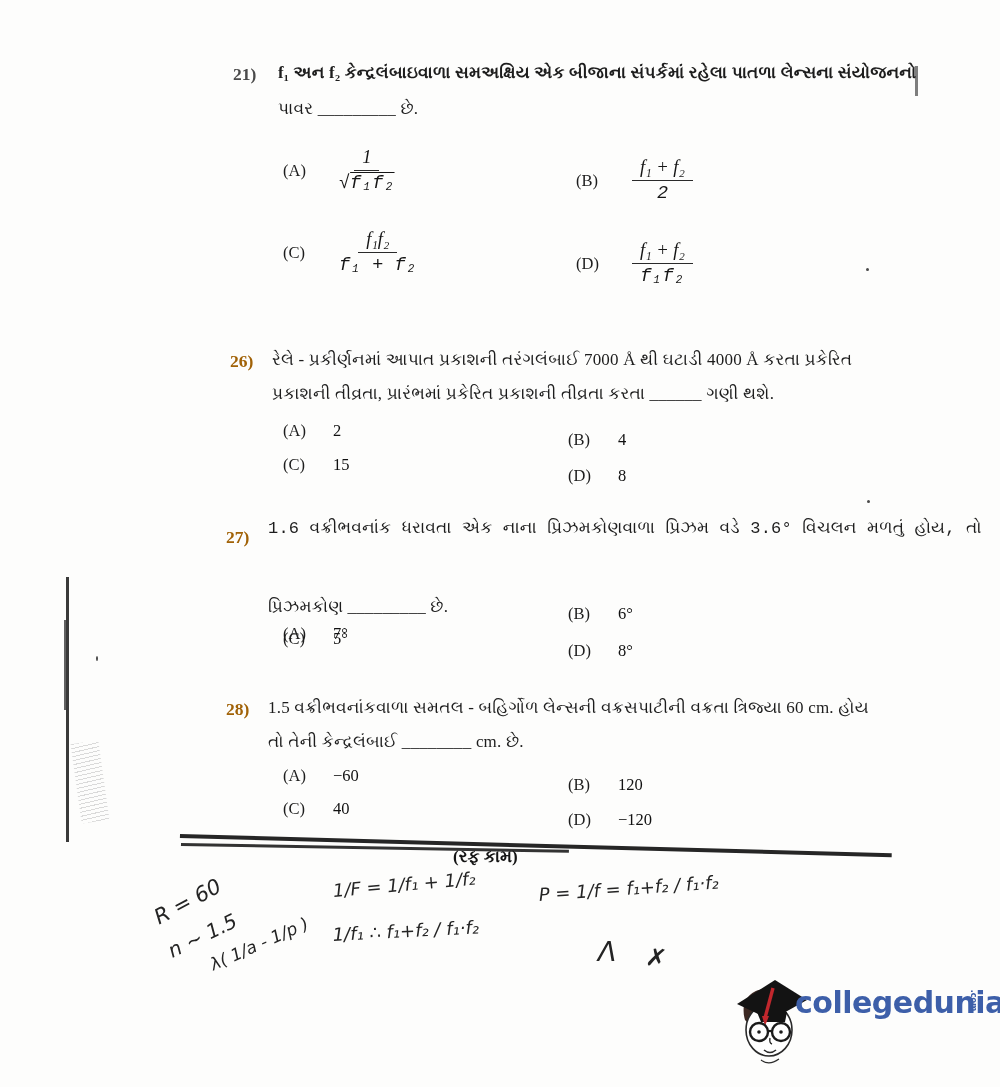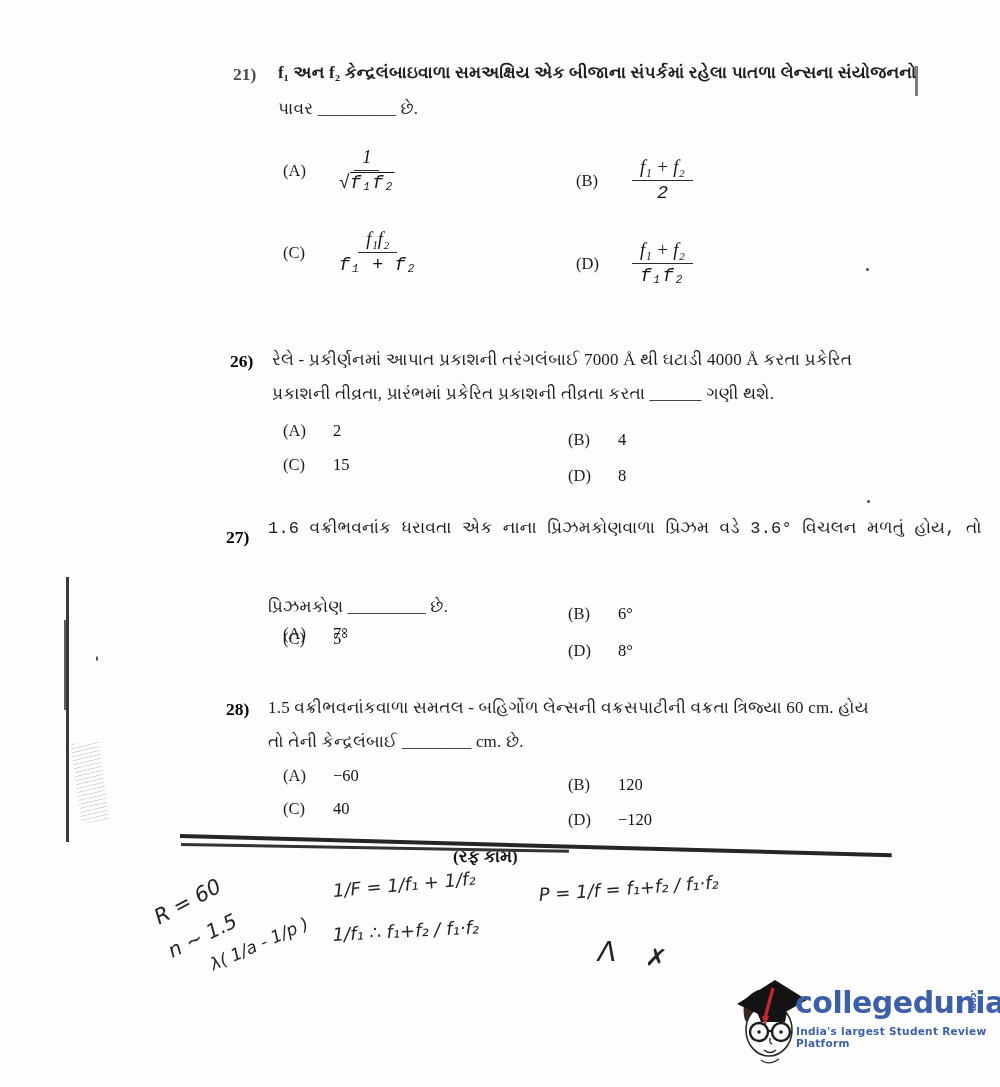--- a/index.html
+++ b/index.html
@@ -3,21 +3,21 @@
 <meta charset="utf-8">
 <style>
   html,body{margin:0;padding:0;}
   body{
     width:1000px;height:1087px;position:relative;overflow:hidden;
     background:#fdfdfc;
     font-family:"Liberation Serif","DejaVu Serif",serif;
     color:#1c1c1c;
   }
   .abs{position:absolute;}
-  .qnum{font-weight:bold;font-size:17.5px;color:#000000;}
+  .qnum{font-weight:bold;font-size:17.5px;color:#a16207;}
   .qline{font-size:17px;letter-spacing:.2px;white-space:nowrap;color:#1d1d1d;}
   .optrow{font-size:16.5px;white-space:nowrap;}
   .optlabel{display:inline-block;min-width:34px;font-size:16.5px;color:#1d1d1d;}
   .optval{display:inline-block;margin-left:16px;font-size:16.5px;color:#111;}
   .fracopt{display:flex;align-items:center;}
   .frac{display:inline-flex;flex-direction:column;align-items:center;margin-left:22px;
         font-style:italic;font-size:18.5px;color:#161616;line-height:1.15;}
   .frac .num{border-bottom:1.7px solid #2a2a2a;padding:0 8px 2px;}
   .frac .den{padding-top:2px;font-family:Liberation Mono, monospace;}
   .ov{text-decoration:overline;}
@@ -167,14 +167,13 @@
     <circle cx="28" cy="58" r="1.8" fill="#1b1b1b"></circle>
     <circle cx="50" cy="58" r="1.8" fill="#1b1b1b"></circle>
 
     <path d="M39 64 Q 38 69 41 70" stroke="#2a2a2a" stroke-width="1.4" fill="none"></path>
     <path d="M33 76 Q 39 81 45 76" stroke="#2a2a2a" stroke-width="1.6" fill="none"></path>
 
     <path d="M30 86 Q 38 92 48 85" stroke="#2a2a2a" stroke-width="1.2" fill="none"></path>
   </svg>
   <div class="abs logo-brand" style="left:70px;top:16px;color:#3d5fa9;">collegedunia</div>
   <div class="abs logo-com" style="left:238px;top:24px;color:#3d5fa9;">.com</div>
-  <div class="abs logo-tagline" style="left:71px;top:53px;color:#3d5fa9;">India's largest Student Review Platform</div>
 </div>
 
 </body></html>

